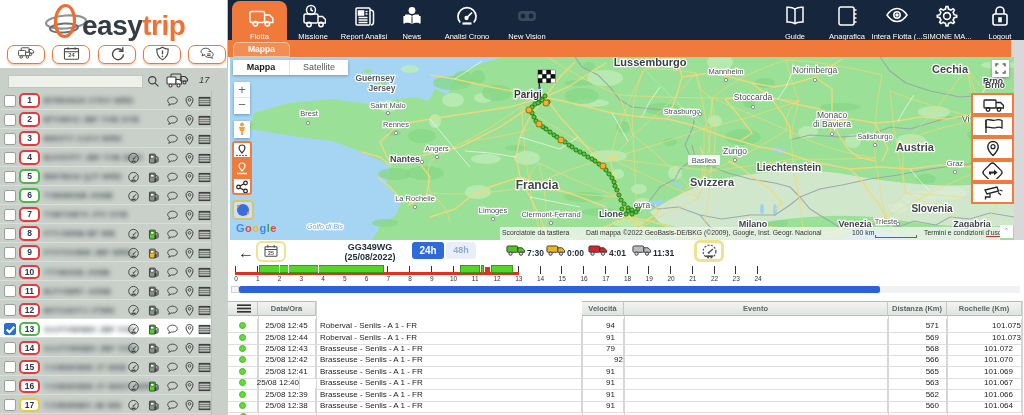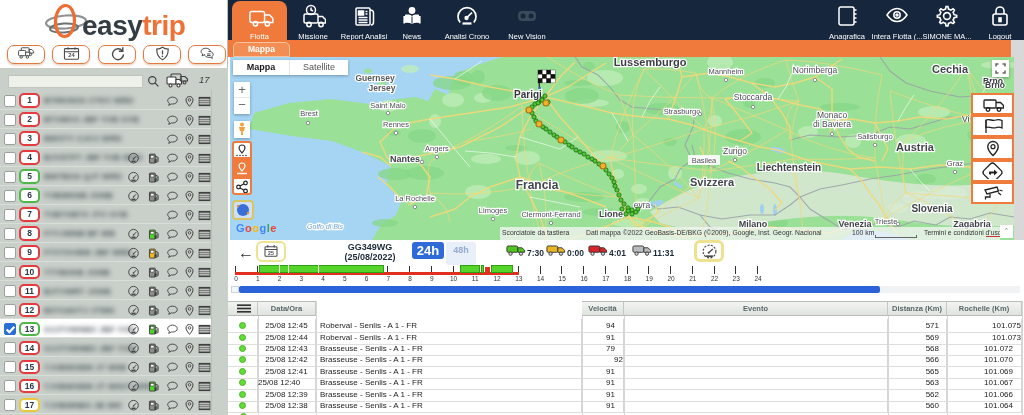--- a/index.html
+++ b/index.html
@@ -620,20 +620,26 @@
             <path d="M7.5 19.5 h9" stroke-width="2.2"></path>
           </g>
         </svg><div class="navlbl">Analisi Crono</div></div>
 <div class="navitem" style="left:269px"><svg width="26" height="24" viewBox="0 0 24 24">
           <g fill="#3a4a5a">
             <rect x="3" y="7" width="18" height="10" rx="4"></rect>
             <circle cx="8" cy="12" r="2.5" fill="#16263c"></circle>
             <circle cx="16" cy="12" r="2.5" fill="#16263c"></circle>
           </g>
         </svg><div class="navlbl">New Vision</div></div>
+<div class="navitem" style="left:537px"><svg width="26" height="24" viewBox="0 0 24 24">
+          <g fill="none" stroke="#fff" stroke-width="1.5">
+            <path d="M12 5 C10 3.5 7 3 4 3.3 V18 c3 -0.3 6 0.2 8 1.7 c2 -1.5 5 -2 8 -1.7 V3.3 c-3 -0.3 -6 0.2 -8 1.7 Z"></path>
+            <line x1="12" y1="5" x2="12" y2="19.5"></line>
+          </g>
+        </svg><div class="navlbl">Guide</div></div>
 <div class="navitem" style="left:589px"><svg width="26" height="24" viewBox="0 0 24 24">
           <g fill="none" stroke="#fff" stroke-width="1.5">
             <rect x="4" y="3" width="15" height="18" rx="2"></rect>
             <line x1="19" y1="6" x2="21.5" y2="6"></line>
             <line x1="19" y1="10" x2="21.5" y2="10"></line>
             <line x1="19" y1="14" x2="21.5" y2="14"></line>
             <line x1="19" y1="18" x2="21.5" y2="18"></line>
           </g>
         </svg><div class="navlbl">Anagrafica</div></div>
 <div class="navitem" style="left:639px"><svg width="26" height="24" viewBox="0 0 24 24">
@@ -1075,22 +1081,22 @@
 <svg width="16" height="15" viewBox="0 0 20 18" style="margin-top:1px">
           <g fill="none" stroke="#4a4a4a" stroke-width="1.3">
             <rect x="2.5" y="3" width="15" height="12" rx="1"></rect>
             <line x1="2.5" y1="6.5" x2="17.5" y2="6.5"></line>
             <line x1="6" y1="1" x2="6" y2="4"></line>
             <line x1="14" y1="1" x2="14" y2="4"></line>
           </g>
           <text x="10" y="13.5" font-size="6.5" font-weight="bold" fill="#4a4a4a" text-anchor="middle" font-family="Liberation Sans">25</text>
         </svg></div>
       <div style="position:absolute;left:82px;top:2px;width:120px;text-align:center;font-size:9px;font-weight:bold;color:#1c2b3a;line-height:10px">GG349WG<br>(25/08/2022)</div>
-      <div style="position:absolute;left:184px;top:2px;width:32px;height:17px;background:#2f6bd8;border-radius:3px;color:#fff;font-size:13px;font-weight:bold;text-align:center;line-height:17px">24h</div>
-      <div style="position:absolute;left:218px;top:2px;width:30px;height:23px;background:#e9eff9;border-radius:3px;color:#93abd0;font-size:9px;font-weight:bold;text-align:center;line-height:17px">48h</div>
+      <div style="position:absolute;left:184px;top:2px;width:32px;height:17px;background:#2f6bd8;border-radius:3px;color:#fff;font-size:10px;font-weight:bold;text-align:center;line-height:17px">24h</div>
+      <div style="position:absolute;left:218px;top:2px;width:30px;height:17px;background:#e9eff9;border-radius:3px;color:#93abd0;font-size:9px;font-weight:bold;text-align:center;line-height:17px">48h</div>
       <div style="position:absolute;left:278px;top:3px"><svg width="20" height="13" viewBox="0 0 22 14">
           <g stroke="#333" stroke-width="1">
             <rect x="1" y="2" width="12" height="7" rx="1.5" fill="#52c41e"></rect>
             <path d="M13 4 h4.5 l3 2.8 V9 h-7.5 z" fill="#52c41e"></path>
             <circle cx="5" cy="10.5" r="1.8" fill="#ddd"></circle>
             <circle cx="16.5" cy="10.5" r="1.8" fill="#ddd"></circle>
           </g>
         </svg></div>
       <div style="position:absolute;left:299px;top:8px;font-size:8.5px;font-weight:bold;color:#1c2b3a">7:30</div>
       <div style="position:absolute;left:318px;top:3px"><svg width="20" height="13" viewBox="0 0 22 14">
@@ -1242,21 +1248,21 @@
       <div class="td" style="left:660px;top:52.3px;width:59px;text-align:right;padding-right:7px">566</div>
       <div class="td" style="left:719px;top:52.3px;width:75px;text-align:right;padding-right:8px">101.070</div>
       <div class="td" style="left:0px;top:63.7px;width:30px;text-align:center"><span style="display:inline-block;width:7px;height:7px;border-radius:50%;background:#61dd35;border:1px solid #49b525;vertical-align:-1px"></span></div>
       <div class="td" style="left:30px;top:63.7px;width:58px;text-align:center">25/08 12:41</div>
       <div class="td" style="left:88px;top:63.7px;width:266px;padding-left:4px">Brasseuse - Senlis - A 1 - FR</div>
       <div class="td" style="left:354px;top:63.7px;width:42px;text-align:right;padding-right:8px">91</div>
       <div class="td" style="left:396px;top:63.7px;width:264px"></div>
       <div class="td" style="left:660px;top:63.7px;width:59px;text-align:right;padding-right:7px">565</div>
       <div class="td" style="left:719px;top:63.7px;width:75px;text-align:right;padding-right:8px">101.069</div>
       <div class="td" style="left:0px;top:75.1px;width:30px;text-align:center"><span style="display:inline-block;width:7px;height:7px;border-radius:50%;background:#61dd35;border:1px solid #49b525;vertical-align:-1px"></span></div>
-      <div class="td" style="left:30px;top:75.1px;width:58px;text-align:left">25/08 12:40</div>
+      <div class="td" style="left:14px;top:75.1px;width:58px;text-align:right">25/08 12:40</div>
       <div class="td" style="left:88px;top:75.1px;width:266px;padding-left:4px">Brasseuse - Senlis - A 1 - FR</div>
       <div class="td" style="left:354px;top:75.1px;width:42px;text-align:right;padding-right:8px">91</div>
       <div class="td" style="left:396px;top:75.1px;width:264px"></div>
       <div class="td" style="left:660px;top:75.1px;width:59px;text-align:right;padding-right:7px">563</div>
       <div class="td" style="left:719px;top:75.1px;width:75px;text-align:right;padding-right:8px">101.067</div>
       <div class="td" style="left:0px;top:86.5px;width:30px;text-align:center"><span style="display:inline-block;width:7px;height:7px;border-radius:50%;background:#61dd35;border:1px solid #49b525;vertical-align:-1px"></span></div>
       <div class="td" style="left:30px;top:86.5px;width:58px;text-align:center">25/08 12:39</div>
       <div class="td" style="left:88px;top:86.5px;width:266px;padding-left:4px">Brasseuse - Senlis - A 1 - FR</div>
       <div class="td" style="left:354px;top:86.5px;width:42px;text-align:right;padding-right:8px">91</div>
       <div class="td" style="left:396px;top:86.5px;width:264px"></div>

